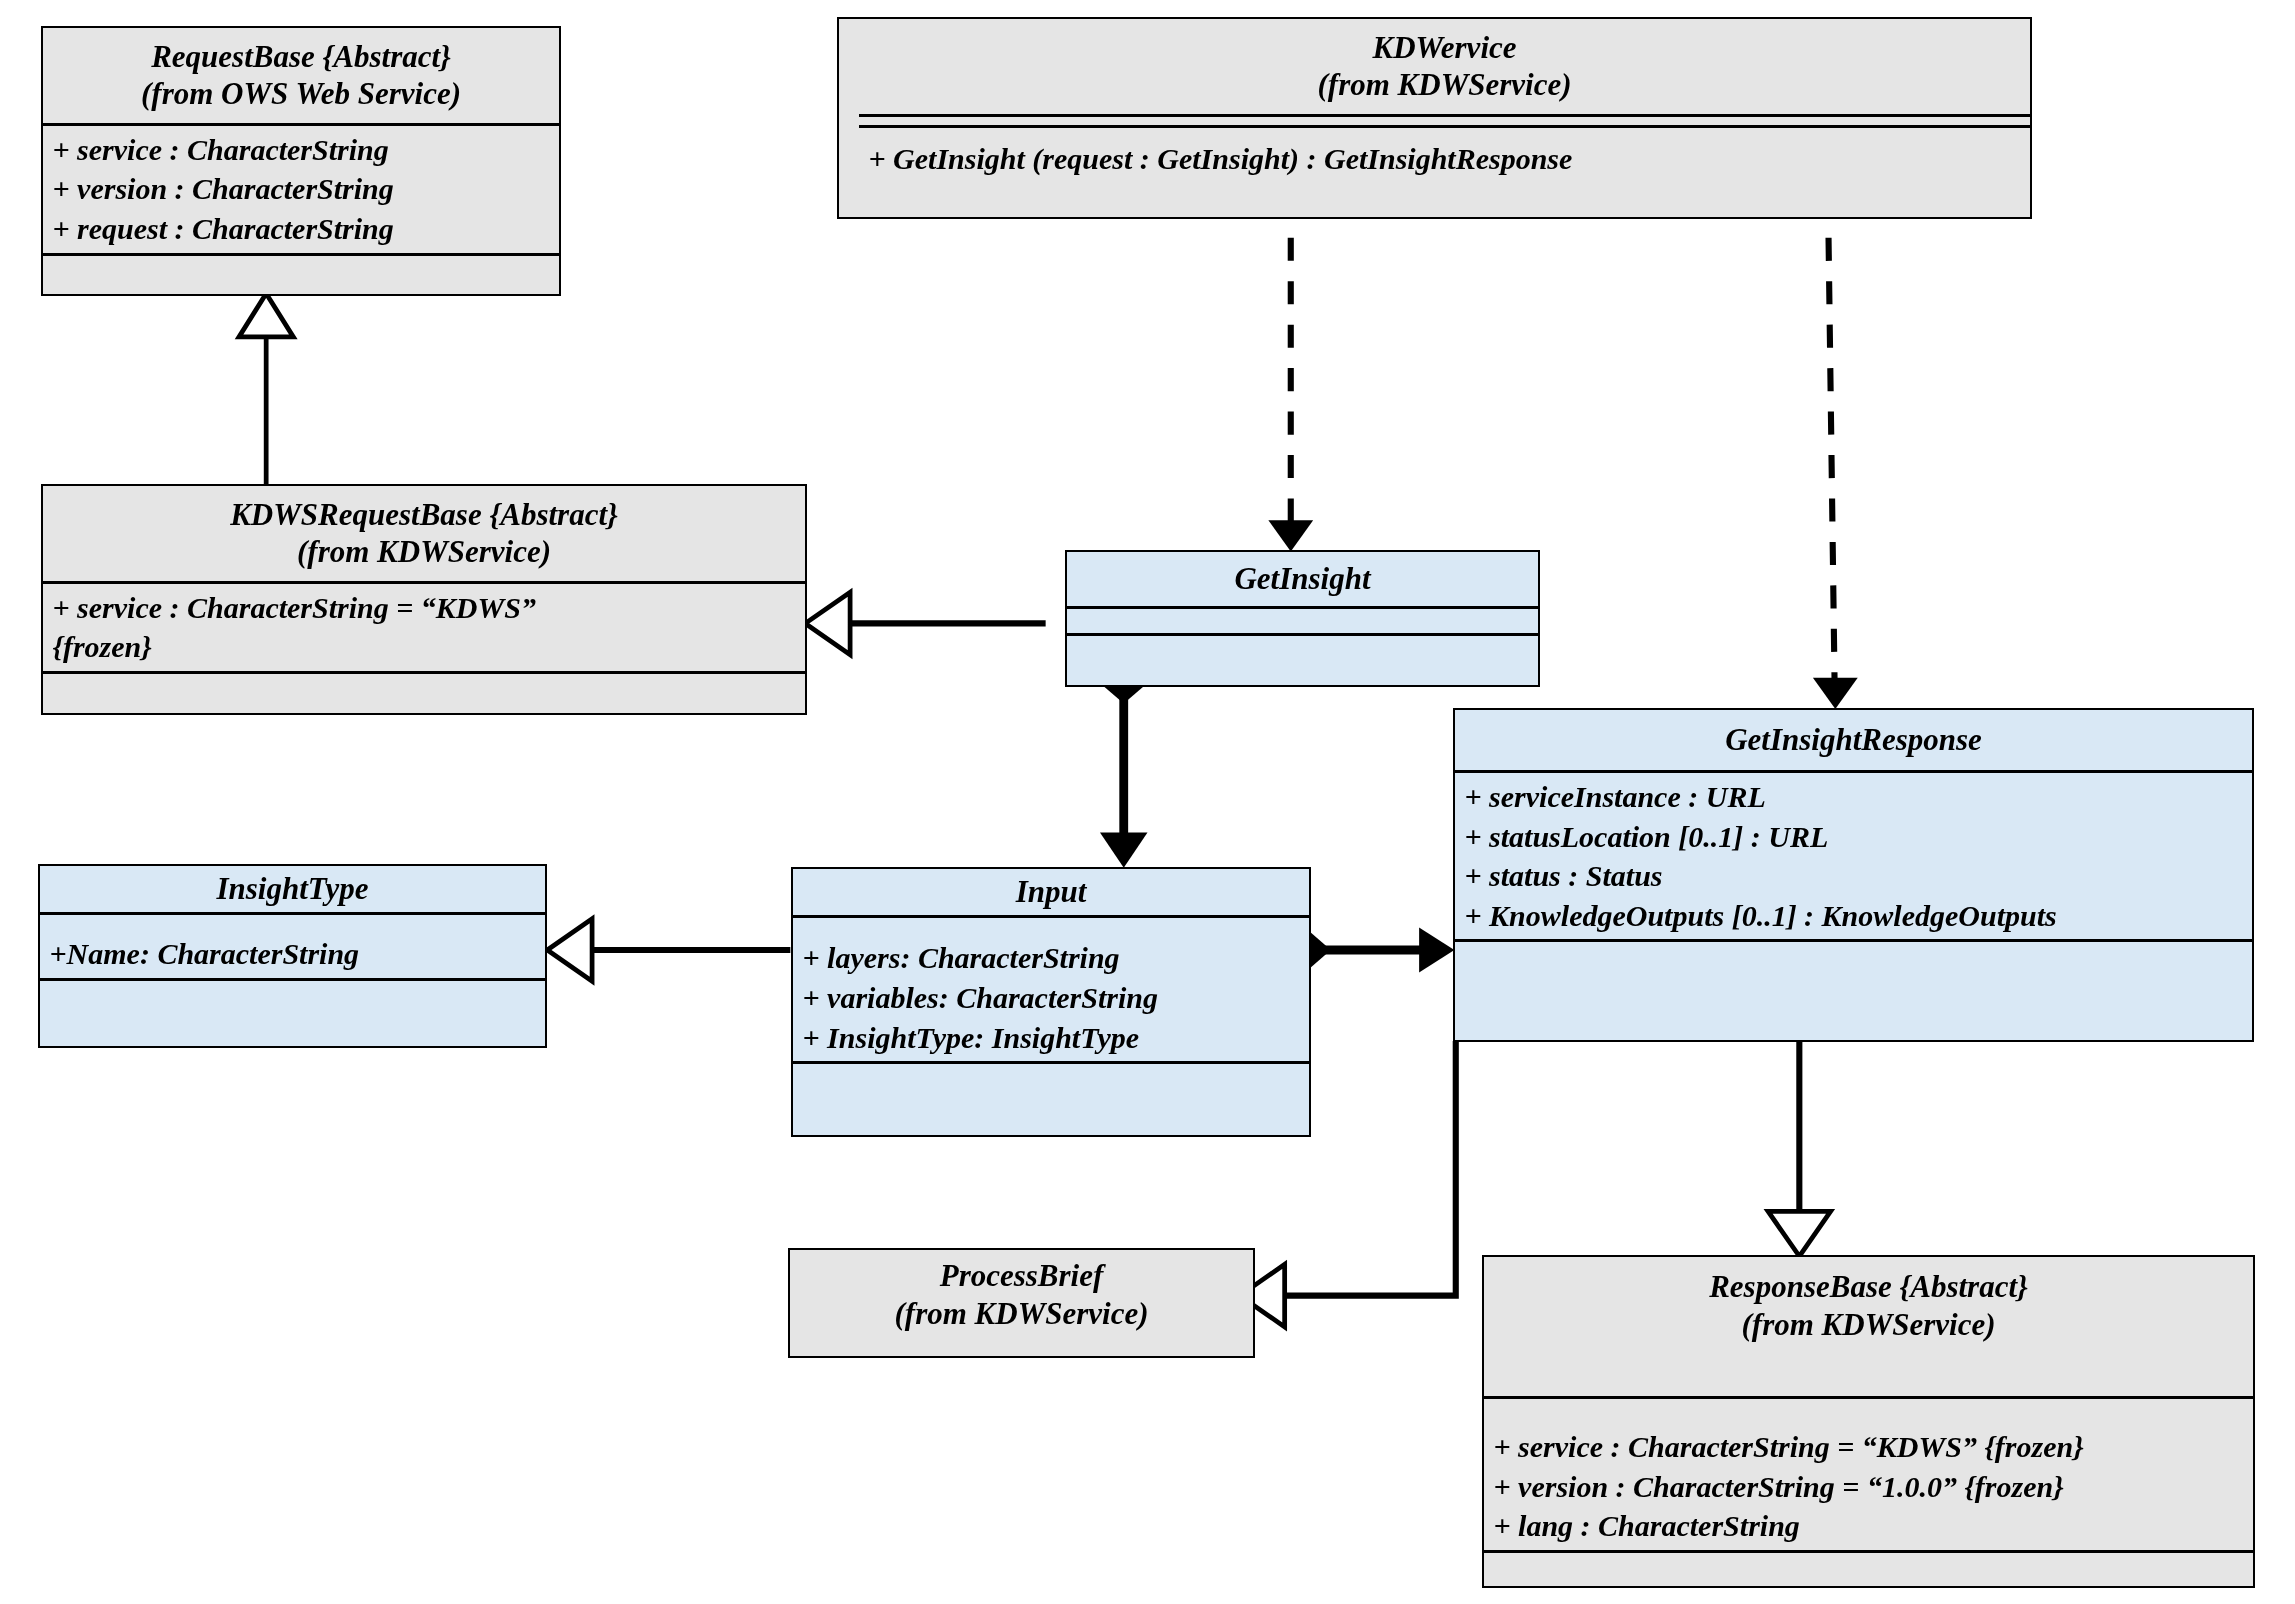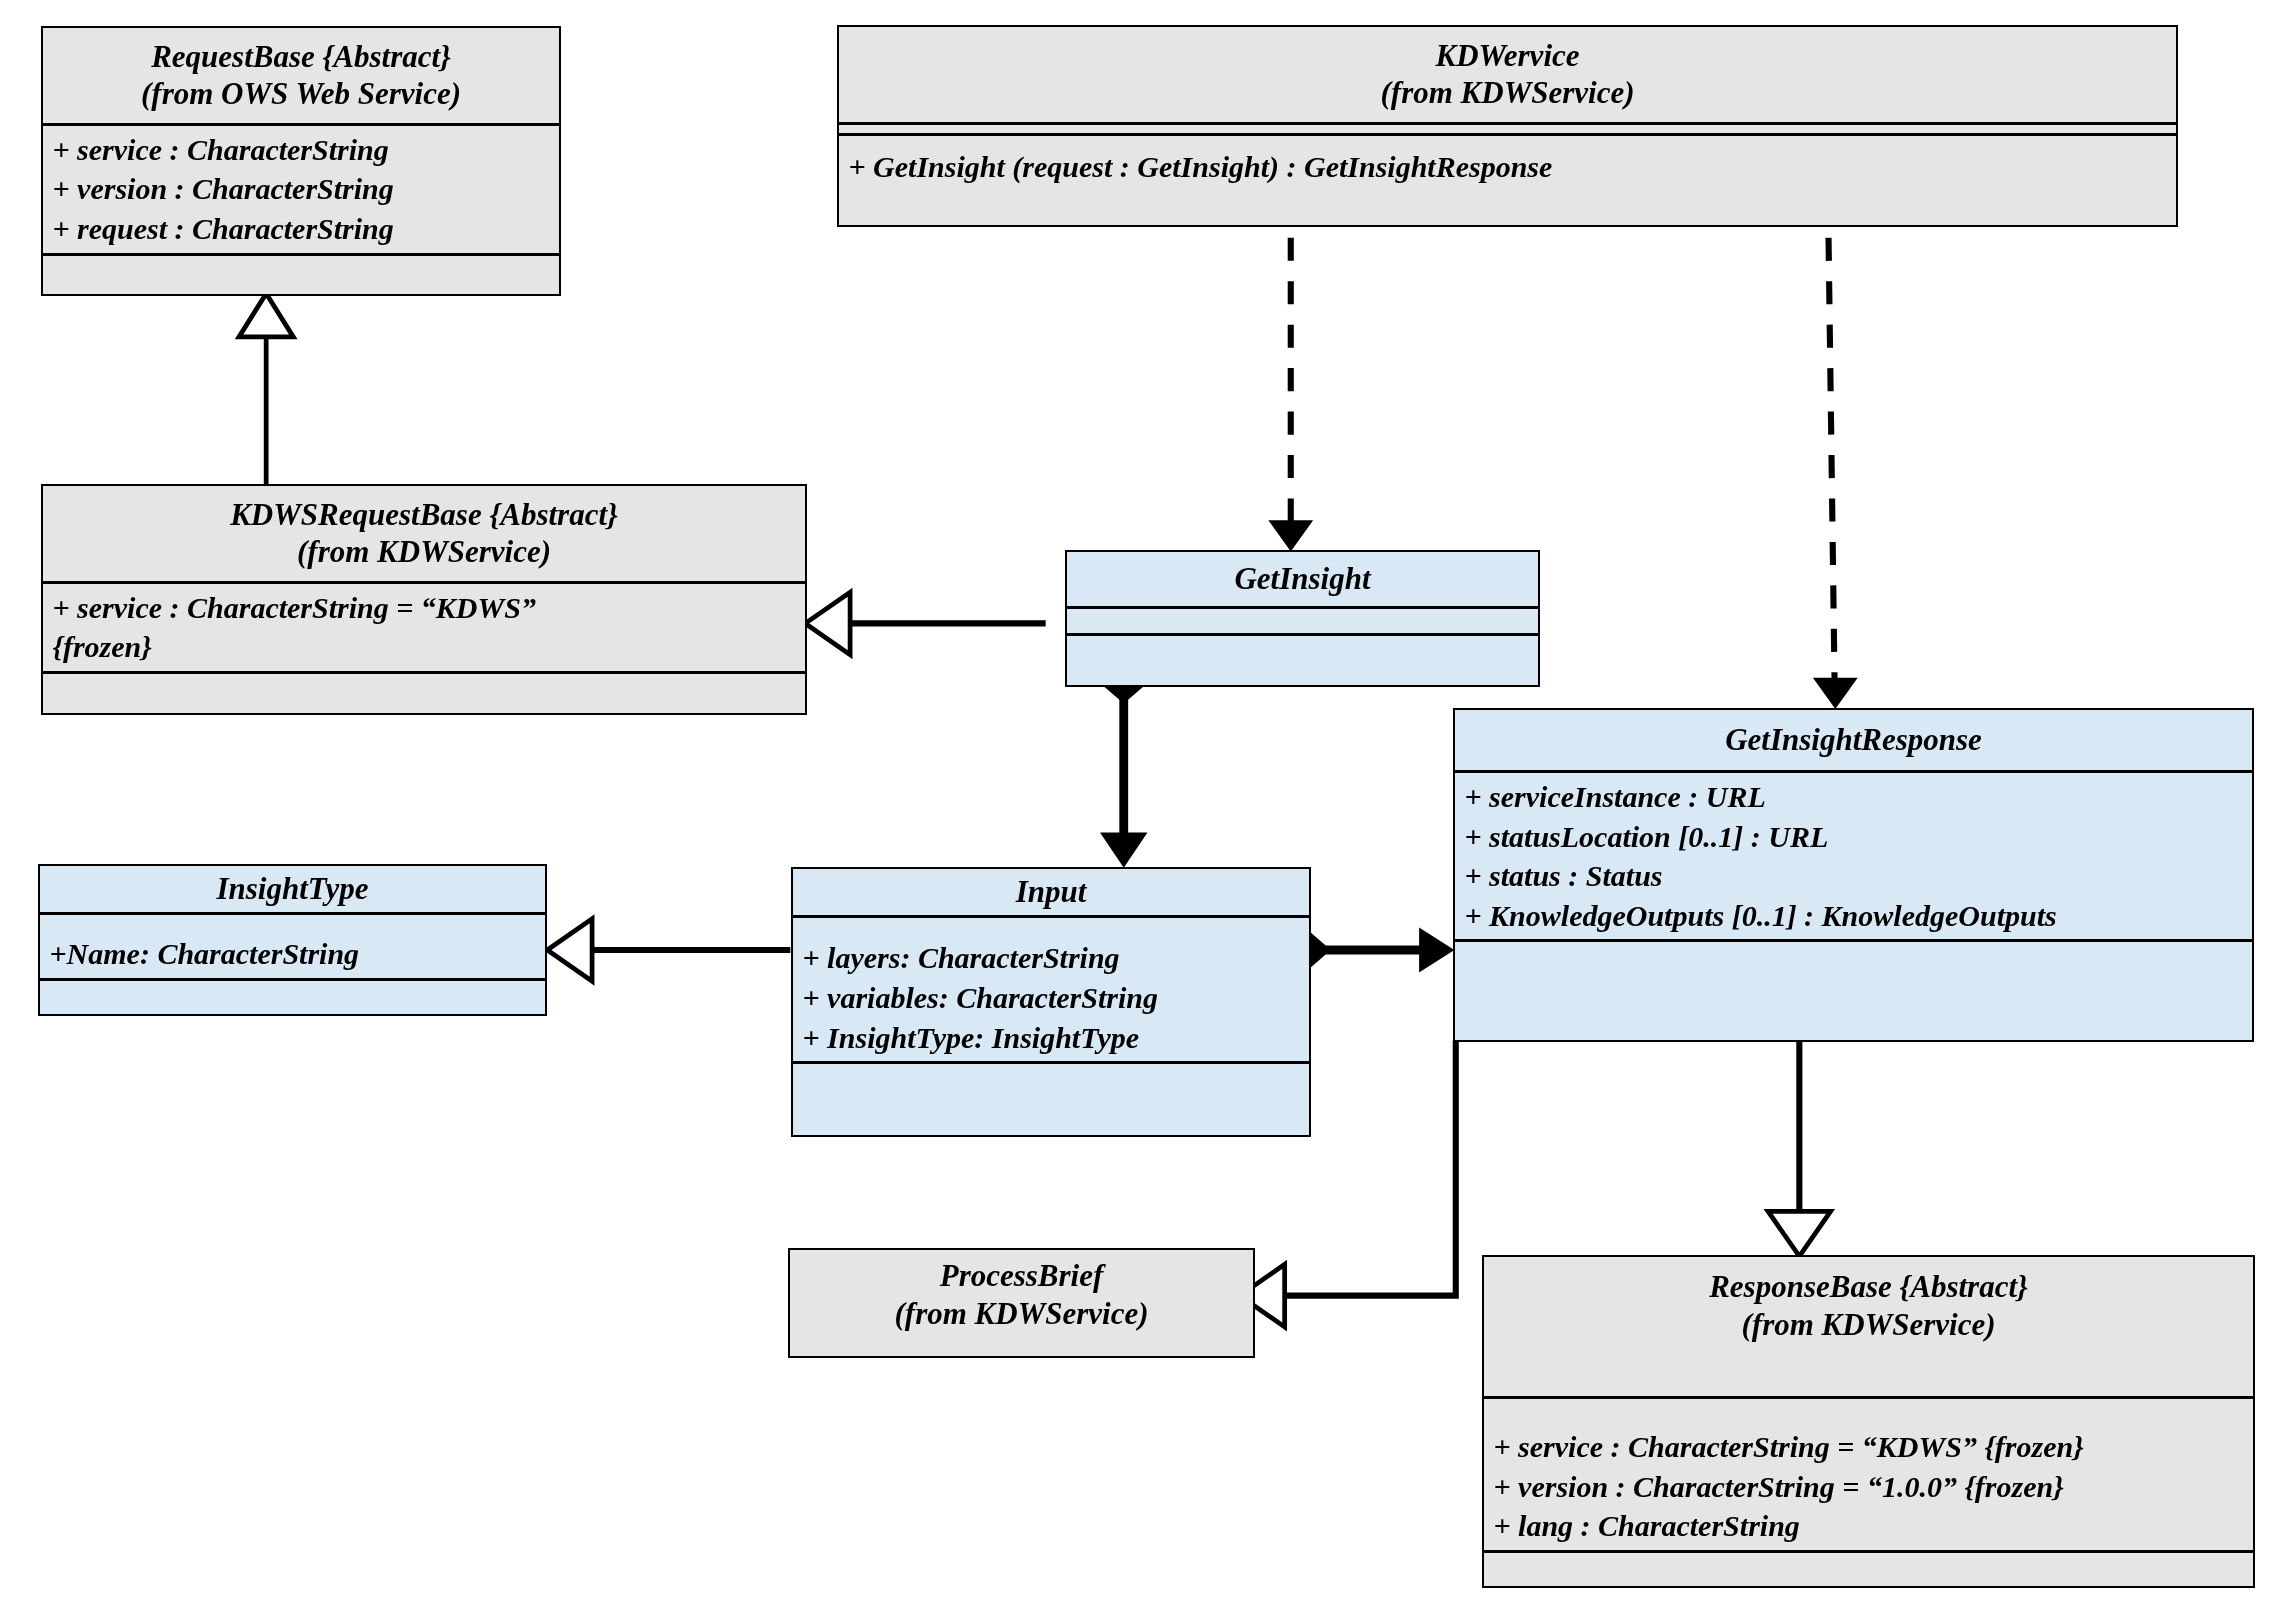--- a/index.html
+++ b/index.html
@@ -118,21 +118,21 @@
       <div>(from OWS Web Service)</div>
     </div>
     <div class="compartment feat-compartment sep fs44">
       <div class="feat-line">+ service : CharacterString</div>
       <div class="feat-line">+ version : CharacterString</div>
       <div class="feat-line">+ request : CharacterString</div>
     </div>
     <div class="compartment sep empty-compartment"></div>
   </div>
 
-  <div class="uml-class" style="left:837px;top:25px;width:1341px;height:202px;">
+  <div class="uml-class" style="left:837px;top:17px;width:1195px;height:202px;padding-left:20px;">
     <div class="compartment name-compartment fs46">
       <div>KDWervice</div>
       <div>(from KDWService)</div>
     </div>
     <div class="compartment sep empty-compartment" style="min-height:8.1px;"></div>
     <div class="compartment feat-compartment sep fs44" style="padding-top:11px;">
       <div class="feat-line">+ GetInsight (request : GetInsight) : GetInsightResponse</div>
     </div>
   </div>
 
@@ -162,21 +162,21 @@
     </div>
     <div class="compartment feat-compartment sep fs44">
       <div class="feat-line">+ serviceInstance : URL</div>
       <div class="feat-line">+ statusLocation [0..1] : URL</div>
       <div class="feat-line">+ status : Status</div>
       <div class="feat-line">+ KnowledgeOutputs [0..1] : KnowledgeOutputs</div>
     </div>
     <div class="compartment sep empty-compartment" style="min-height:12.2px;"></div>
   </div>
 
-  <div class="uml-class blue" style="left:38px;top:864px;width:509px;height:152px;">
+  <div class="uml-class blue" style="left:38px;top:864px;width:509px;height:184px;">
     <div class="compartment name-compartment fs46" style="padding-top:4.1px;padding-bottom:4.1px;">
       <div>InsightType</div>
     </div>
     <div class="compartment feat-compartment sep fs44" style="padding-top:19px;">
       <div class="feat-line">+Name: CharacterString</div>
     </div>
     <div class="compartment sep empty-compartment" style="min-height:15px;"></div>
   </div>
 
   <div class="uml-class blue" style="left:791px;top:867px;width:520px;height:270px;">

